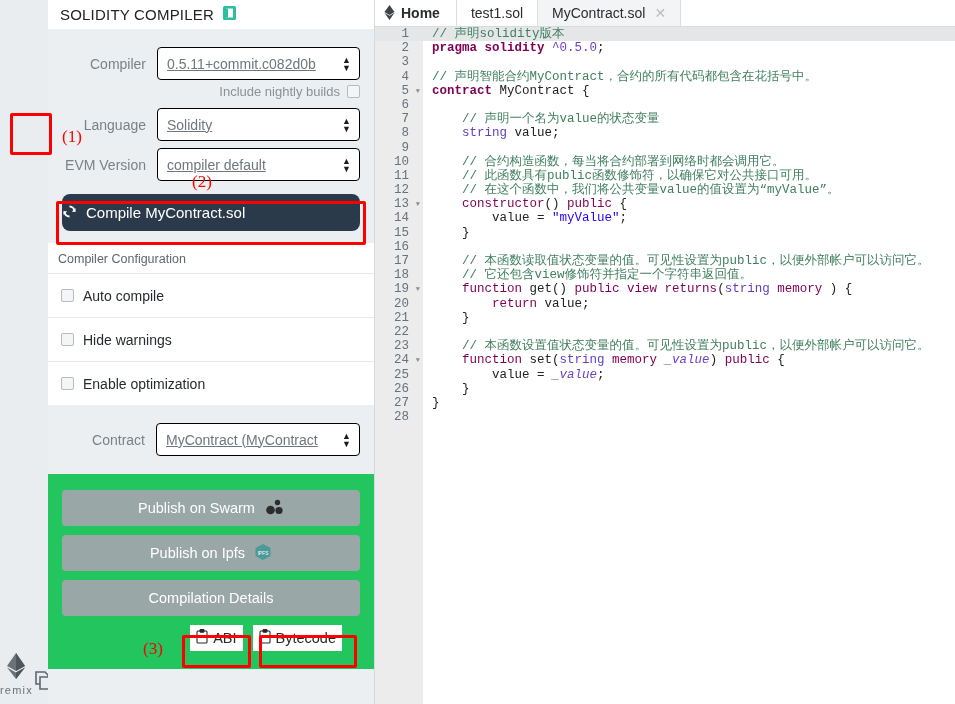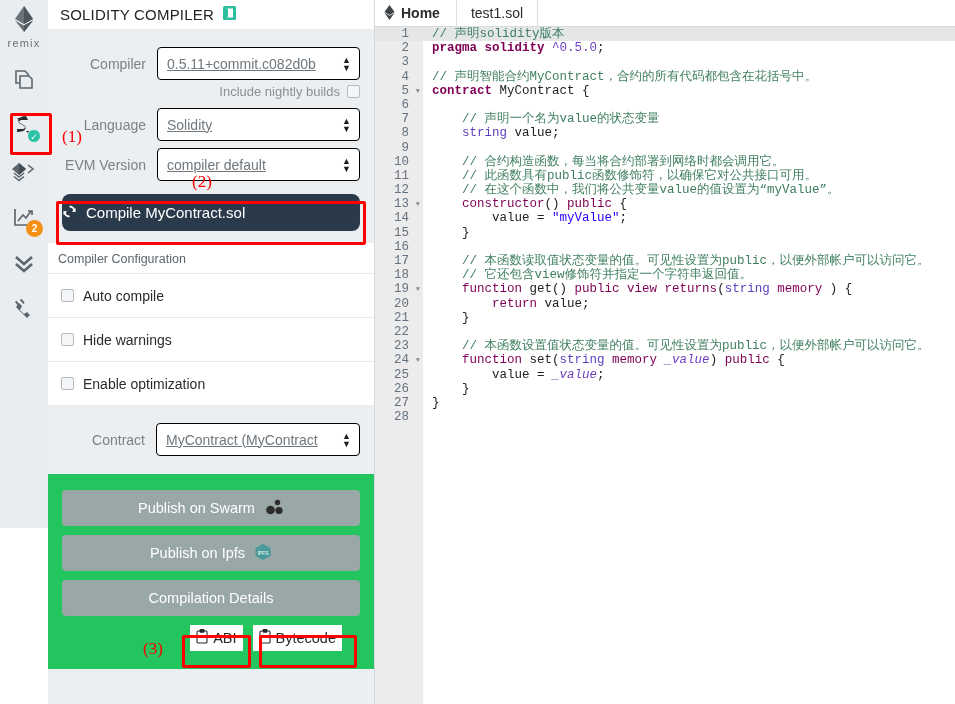--- a/index.html
+++ b/index.html
@@ -6,23 +6,23 @@
   html, body {
     width: 955px; height: 704px;
     font-family: "Liberation Sans", sans-serif;
     background: #ffffff;
     overflow: hidden;
   }
   #app { position: relative; width: 955px; height: 704px; display: flex; }
 
   
   .rail {
-    width: 48px; height: 528px;
+    width: 48px; height: 704px;
     background: #e9edf0;
-    display: flex; flex-direction: column; align-items: center;
+    display: flex; flex-direction: row; align-items: flex-end;
     padding-top: 6px;
     flex: 0 0 48px;
     position: relative;
   }
   .rail-logo { width: 40px; display:flex; flex-direction:column; align-items:center; margin-bottom: 8px; }
   .rail-logo .glyph { font-size: 22px; line-height: 22px; color: #5c6670; }
   .rail-logo .brand { font-size: 11px; color: #6b7278; letter-spacing: 1.2px; margin-top: 1px; }
   .rail-item {
     width: 40px; height: 46px;
     display: flex; align-items: center; justify-content: center;
@@ -425,20 +425,24 @@
         <span class="mini-logo">
           <svg width="11" height="15" viewBox="0 0 11 15">
               <path d="M5.5 0 L10.5 7 L5.5 10 L0.5 7 Z" fill="#3c4349"></path>
               <path d="M5.5 10.8 L10.5 7.8 L5.5 15 L0.5 7.8 Z" fill="#3c4349"></path>
             </svg>
         </span>
         <span>Home</span>
       </div>
       <div class="tab">
         <span>test1.sol</span>
+      </div>
+      <div class="tab active">
+        <span>MyContract.sol</span>
+        <span class="close">✕</span>
       </div>
     </div>
 
     <div class="code-area">
       <div class="gutter-bg"></div>
       <div class="code-rows" id="code-rows">
           <div class="crow active"><div class="ln">1</div><div class="ctext"><span class="c-com">// 声明solidity版本</span></div></div>
           <div class="crow"><div class="ln">2</div><div class="ctext"><span class="c-kw">pragma</span><span class="c-pun"> </span><span class="c-kw">solidity</span><span class="c-pun"> </span><span class="c-num">^0.5.0</span><span class="c-pun">;</span></div></div>
           <div class="crow"><div class="ln">3</div><div class="ctext">&nbsp;</div></div>
           <div class="crow"><div class="ln">4</div><div class="ctext"><span class="c-com">// 声明智能合约MyContract，合约的所有代码都包含在花括号中。</span></div></div>

